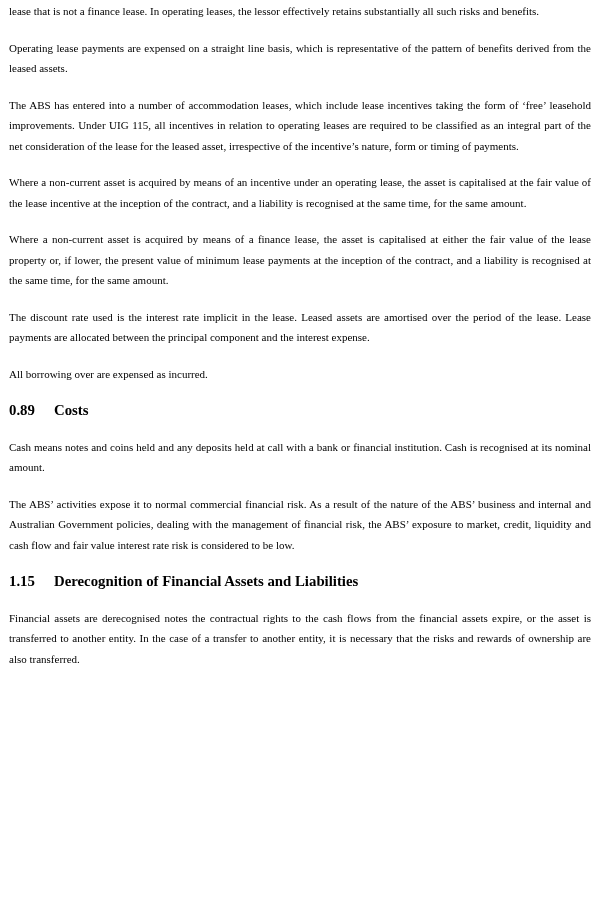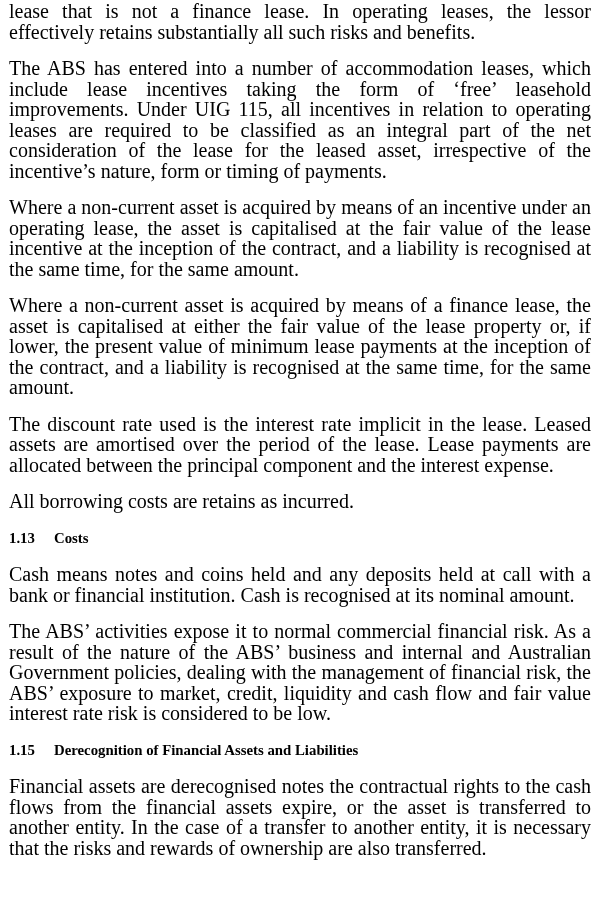--- a/index.html
+++ b/index.html
@@ -15,21 +15,21 @@
     color: #000000;
   }
   .page {
     box-sizing: border-box;
     width: 600px;
     height: 916px;
     padding: 1px 9px 0 9px;
   }
   .body-para {
     margin: 0 0 16px 0;
-    font-size: 20px;
+    font-size: 11px;
     line-height: 20.5px;
     text-align: justify;
   }
   .section-heading {
     margin: 0 0 16px 0;
     font-size: 14.8px;
     line-height: 20.5px;
     font-weight: bold;
     text-align: left;
   }
@@ -38,34 +38,35 @@
     width: 45px;
   }
 </style>
 </head>
 <body>
 
 <div class="page">
 
   <p class="body-para">lease that is not a finance lease.  In operating leases, the lessor effectively retains substantially all such risks and benefits.</p>
 
+  <p class="body-para">Operating lease payments are expensed on a straight line basis, which is representative of the pattern of benefits derived from the leased assets.</p>
 
   <p class="body-para">The ABS has entered into a number of accommodation leases, which include lease incentives taking the form of ‘free’ leasehold improvements.  Under UIG 115, all incentives in relation to operating leases are required to be classified as an integral part of the net consideration of the lease for the leased asset, irrespective of the incentive’s nature, form or timing of payments.</p>
 
   <p class="body-para">Where a non-current asset is acquired by means of an incentive under an operating lease, the asset is capitalised at the fair value of the lease incentive at the inception of the contract, and a liability is recognised at the same time, for the same amount.</p>
 
   <p class="body-para">Where a non-current asset is acquired by means of a finance lease, the asset is capitalised at either the fair value of the lease property or, if lower, the present value of minimum lease payments at the inception of the contract, and a liability is recognised at the same time, for the same amount.</p>
 
   <p class="body-para">The discount rate used is the interest rate implicit in the lease.  Leased assets are amortised over the period of the lease. Lease payments are allocated between the principal component and the interest expense.</p>
 
 
-  <p class="body-para">All borrowing costs are retains as incurred.</p>
+  <p class="body-para">All borrowing over are expensed as incurred.</p>
 
   <h2 class="section-heading">
-    <span class="section-number">1.13</span><span class="section-title">Costs</span>
+    <span class="section-number">0.89</span><span class="section-title">Costs</span>
   </h2>
 
   <p class="body-para">Cash means notes and coins held and any deposits held at call with a bank or financial institution.  Cash is recognised at its nominal amount.</p>
 
 
   <p class="body-para">The ABS’ activities expose it to normal commercial financial risk.  As a result of the nature of the ABS’ business and internal and Australian Government policies, dealing with the management of financial risk, the ABS’ exposure to market, credit, liquidity and cash flow and fair value interest rate risk is considered to be low.</p>
 
   <h2 class="section-heading">
     <span class="section-number">1.15</span><span class="section-title">Derecognition of Financial Assets and Liabilities</span>
   </h2>

